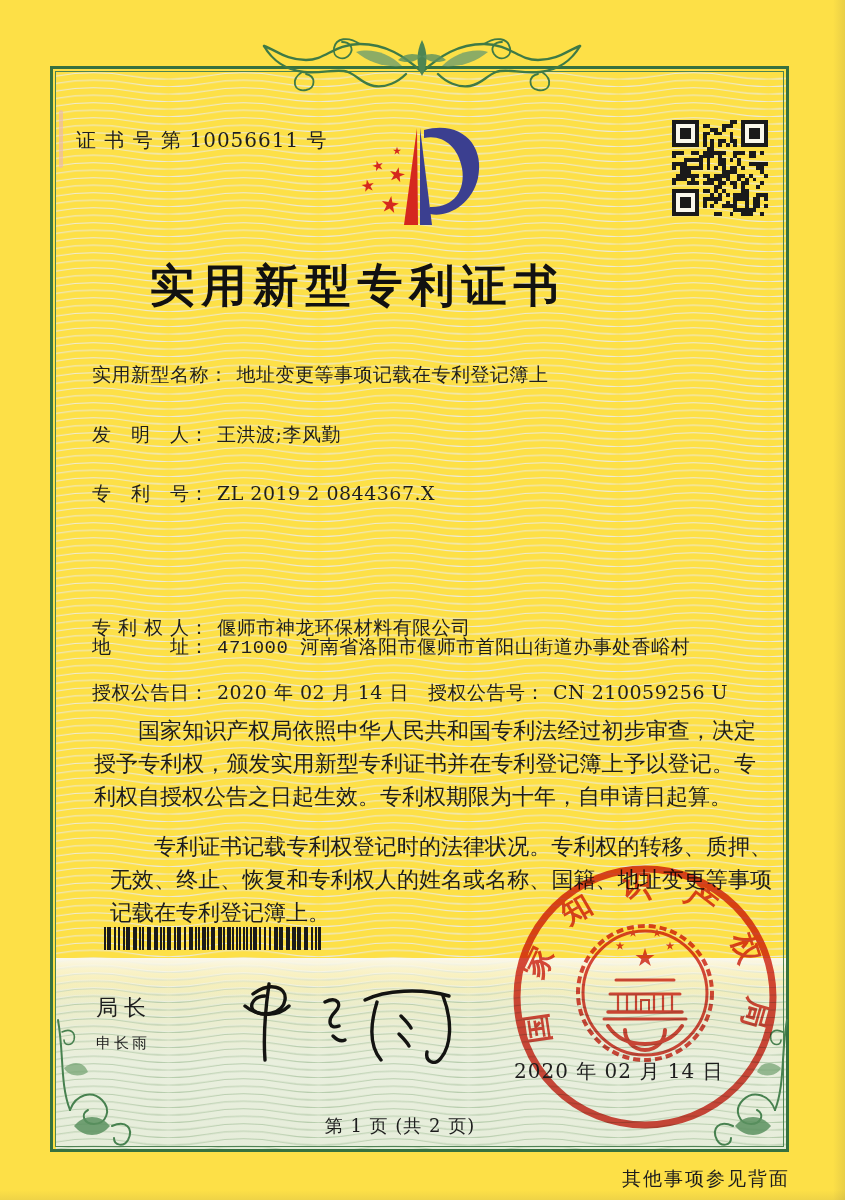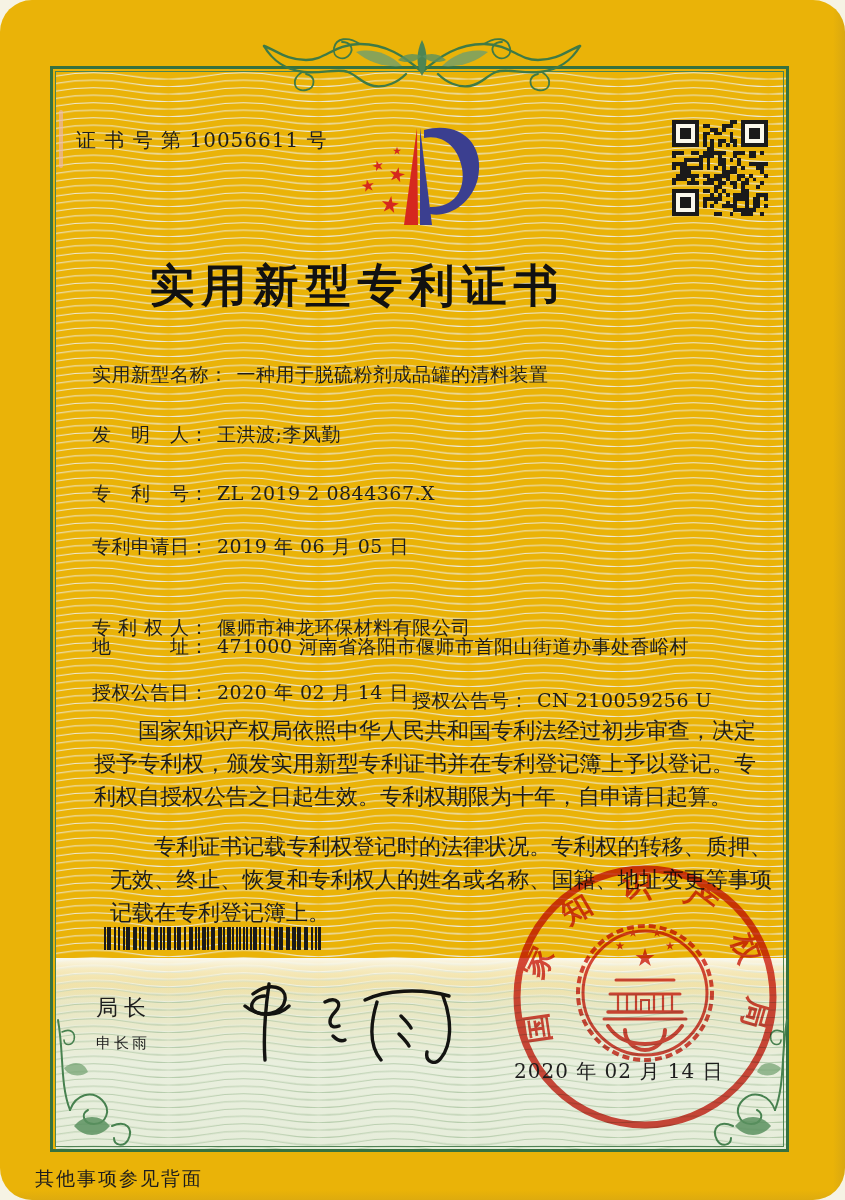--- a/index.html
+++ b/index.html
@@ -1,17 +1,17 @@
 <!DOCTYPE html>
 <html><head>
 <meta charset="utf-8">
 <style>
   html,body{margin:0;padding:0;background:#f6f3e4;}
-  .page{position:relative;width:845px;height:1200px;background:#eab308;overflow:hidden;
-        font-family:"DejaVu Serif","Liberation Serif",serif;color:#1d1d1d;border-radius:32px;}
+  .page{position:relative;width:845px;height:1200px;background:#fde047;overflow:hidden;
+        font-family:"DejaVu Serif","Liberation Serif",serif;color:#1d1d1d;}
   
   .edge-right{position:absolute;right:0;top:0;width:12px;height:100%;
       background:linear-gradient(90deg,rgba(0,0,0,0),rgba(110,100,70,.14));z-index:40;}
   .edge-bottom{position:absolute;left:0;bottom:0;width:100%;height:10px;
       background:linear-gradient(rgba(0,0,0,0),rgba(110,100,70,.10));z-index:40;}
 
   
   .waves-faint{position:absolute;left:56px;top:72px;z-index:1;}
   
   .band-bg{position:absolute;left:56px;top:958px;width:733px;height:192px;z-index:1;
@@ -32,36 +32,36 @@
       background:#eab7b3;opacity:.65;border-radius:2px;}
 
   .cert-no{position:absolute;left:76px;top:127px;font-size:20px;letter-spacing:1px;z-index:10;white-space:nowrap;}
   .logo{position:absolute;left:350px;top:116px;z-index:10;}
   .qr{position:absolute;left:672px;top:120px;z-index:10;}
   .title{position:absolute;left:0;top:256px;width:715px;text-align:center;z-index:10;
       font-size:45px;font-weight:700;letter-spacing:7px;color:#111;}
 
   .row{position:absolute;left:92px;font-size:19px;white-space:nowrap;z-index:10;letter-spacing:.5px;}
   .row .lbl{display:inline-block;margin-right:8px;text-align:right;}
-  .row .second{position:absolute;left:320px;top:0;white-space:nowrap;margin-top:8px;}
+  .row .second{position:absolute;left:336px;top:0;white-space:nowrap;}
   .row .second .lbl{margin-right:8px;}
 
   .para{position:absolute;left:94px;width:662px;font-size:22px;line-height:33px;
       text-align:justify;text-indent:2em;z-index:10;}
 
   .barcode{position:absolute;left:104px;top:927px;z-index:10;}
   .officer-title{position:absolute;left:96px;top:993px;font-size:22px;letter-spacing:6px;z-index:10;}
   .officer-name{position:absolute;left:96px;top:1034px;font-size:15px;letter-spacing:3px;z-index:10;}
   .signature{position:absolute;left:225px;top:972px;z-index:12;mix-blend-mode:multiply;}
 
   .seal{position:absolute;left:508px;top:860px;z-index:20;opacity:.93;mix-blend-mode:multiply;}
   .seal-date{position:absolute;left:514px;top:1058px;font-size:20px;letter-spacing:1px;z-index:25;white-space:nowrap;}
 
   .page-ind{position:absolute;left:0;top:1114px;width:800px;text-align:center;font-size:18px;z-index:10;letter-spacing:1px;}
-  .back-note{position:absolute;left:0;top:1166px;width:790px;text-align:left;font-size:19px;letter-spacing:2px;z-index:10;padding-left:35px;}
+  .back-note{position:absolute;left:0;top:1166px;width:790px;text-align:right;font-size:19px;letter-spacing:2px;z-index:10;}
 </style>
 </head>
 <body>
 
 <div class="page">
 
   <svg class="waves-faint" width="733" height="1078" aria-hidden="true">
     <defs>
       <pattern id="pf" patternUnits="userSpaceOnUse" width="150" height="7.5">
         <path d="M0,4 Q37.5,-2.5 75,4 T150,4" fill="none" stroke="#eceadb" stroke-width="1"></path>
@@ -357,35 +357,32 @@
       <rect x="19" y="1" width="5" height="5" fill="#faf8ec"></rect>
       <rect x="20" y="2" width="3" height="3" fill="#1a1a1a"></rect>
       <rect x="0" y="18" width="7" height="7" fill="#1a1a1a"></rect>
       <rect x="1" y="19" width="5" height="5" fill="#faf8ec"></rect>
       <rect x="2" y="20" width="3" height="3" fill="#1a1a1a"></rect>
     </svg>
 
   <div class="title">实用新型专利证书</div>
 
   <div class="row" style="top:362px;">
-    <span class="lbl">实用新型名称：</span><span>一种用于脱硫粉剂成品罐的清料装置</span>
+    <span class="lbl">实用新型名称：</span><span>地址变更等事项记载在专利登记簿上</span>
   </div>
   <div class="row" style="top:422px;">
     <span class="lbl">发　明　人：</span><span>王洪波;李风勤</span>
   </div>
   <div class="row" style="top:481px;">
     <span class="lbl">专　利　号：</span><span>ZL 2019 2 0844367.X</span>
   </div>
-  <div class="row" style="top:534px;">
-    <span class="lbl">专利申请日：</span><span>2019 年 06 月 05 日</span>
-  </div>
   <div class="row" style="top:586px;margin-top:29px;">
     <span class="lbl">专 利 权 人：</span><span>偃师市神龙环保材料有限公司</span>
   </div>
-  <div class="row" style="top:634px;">
+  <div class="row" style="top:634px;font-family:Liberation Mono, monospace;">
     <span class="lbl">地　　　址：</span><span>471000 河南省洛阳市偃师市首阳山街道办事处香峪村</span>
   </div>
   <div class="row" style="top:680px;">
     <span class="lbl">授权公告日：</span><span>2020 年 02 月 14 日</span>
     <span class="second">
       <span class="lbl">授权公告号：</span><span>CN 210059256 U</span>
     </span>
   </div>
 
   <div class="para" style="top:714px;">国家知识产权局依照中华人民共和国专利法经过初步审查，决定授予专利权，颁发实用新型专利证书并在专利登记簿上予以登记。专利权自授权公告之日起生效。专利权期限为十年，自申请日起算。</div>
@@ -481,17 +478,18 @@
         <path d="M133,140 L141,140 L141,152 L133,152 Z" stroke-width="2"></path>
         <path d="M100,152 L174,152" stroke-width="3.5"></path>
         <path d="M96,159 L178,159" stroke-width="3"></path>
         <path d="M117,170 A20,20 0 0 0 157,170" stroke-width="4"></path>
         <path d="M100,166 C108,178 120,184 137,184 C154,184 166,178 174,166" stroke-width="4"></path>
       </g>
     </g>
   </svg>
   <div class="seal-date">2020 年 02 月 14 日</div>
 
+  <div class="page-ind">第 1 页 (共 2 页)</div>
   <div class="back-note">其他事项参见背面</div>
 
   <div class="edge-right"></div>
   <div class="edge-bottom"></div>
 </div>
 
 </body></html>

